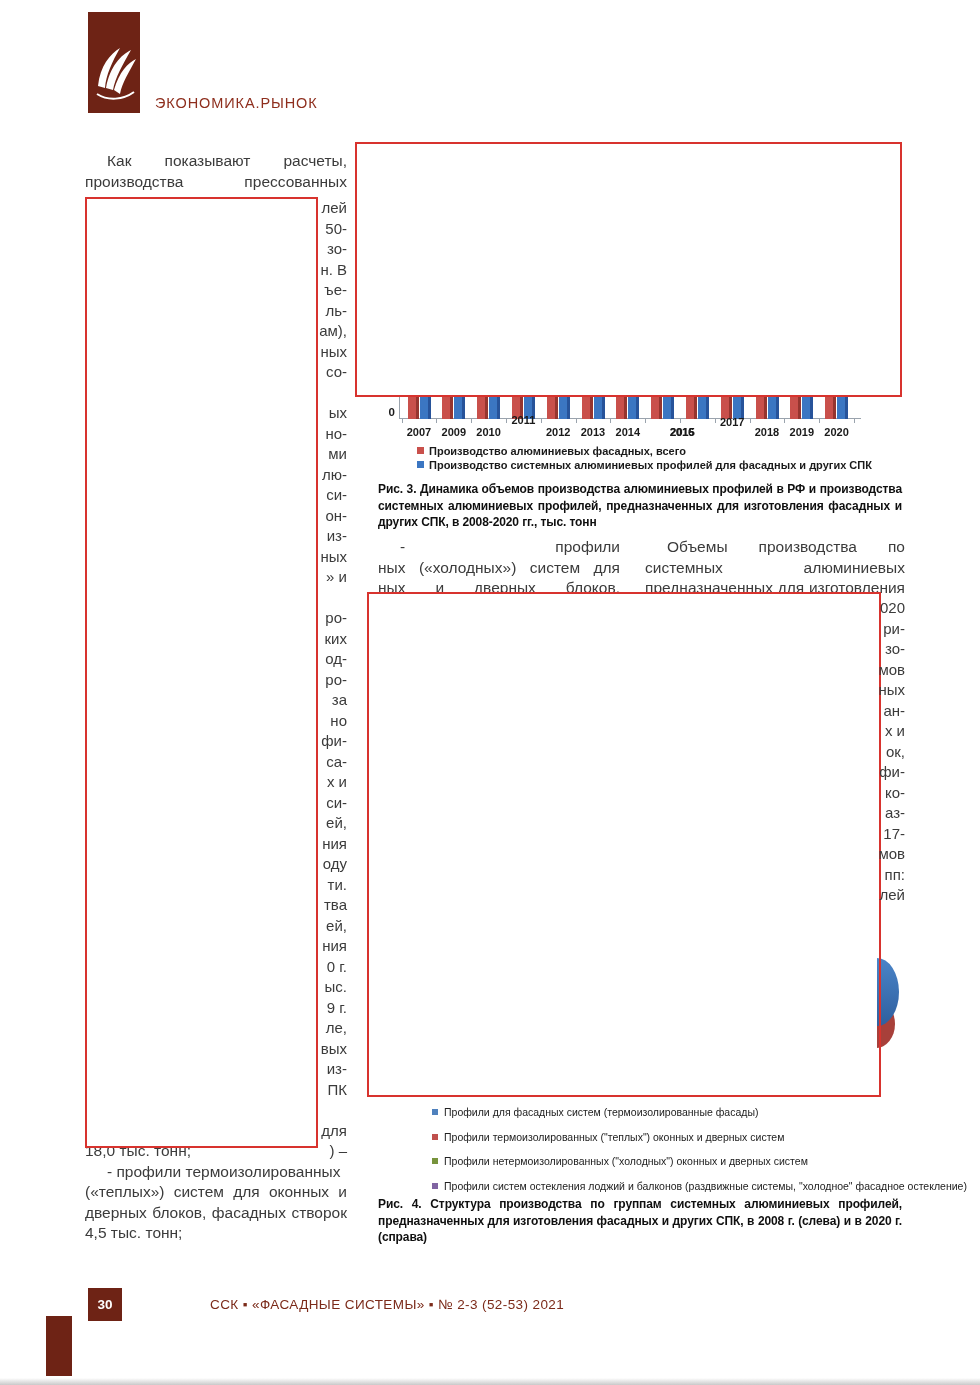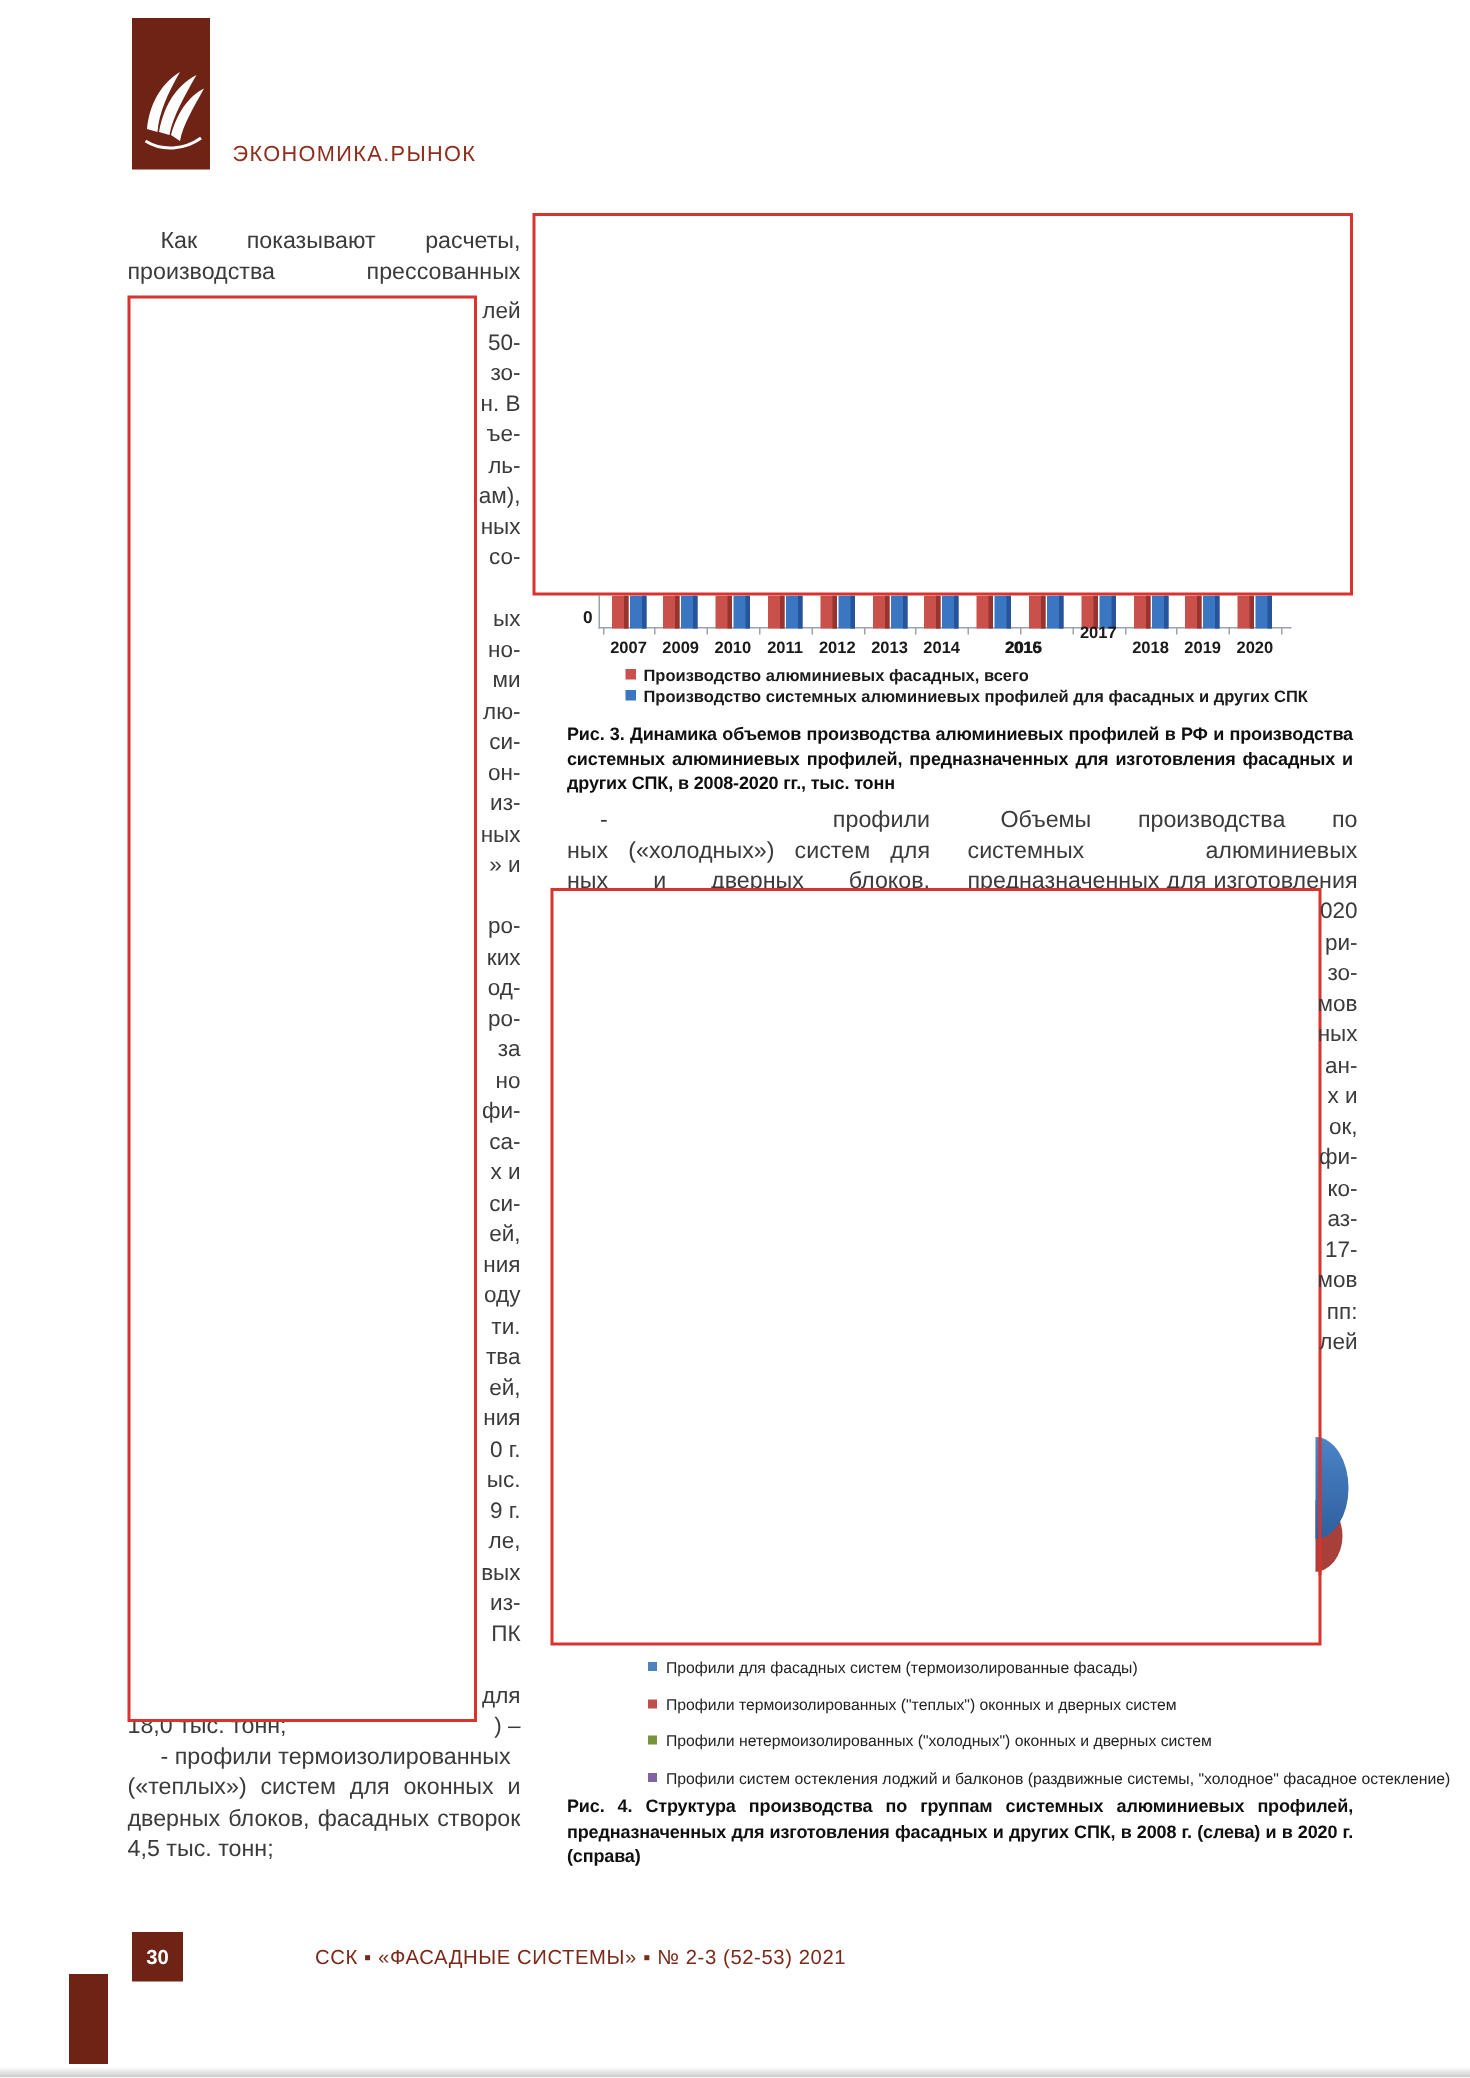--- a/index.html
+++ b/index.html
@@ -135,21 +135,21 @@
       <div class="bar" style="left: 64.5px; top: 255px; width: 11px; height: 22px; background: rgb(59, 118, 194); border-right: 3px solid rgb(39, 83, 154);"></div>
       <div class="yearlbl" style="left: 47px; top: 284px;">2007</div>
       <div class="bar" style="left: 87.3px; top: 255px; width: 11px; height: 22px; background: rgb(201, 80, 75); border-right: 3px solid rgb(150, 53, 47);"></div>
       <div class="bar" style="left: 99.3px; top: 255px; width: 11px; height: 22px; background: rgb(59, 118, 194); border-right: 3px solid rgb(39, 83, 154);"></div>
       <div class="yearlbl" style="left: 81.8px; top: 284px;">2009</div>
       <div class="bar" style="left: 122.1px; top: 255px; width: 11px; height: 22px; background: rgb(201, 80, 75); border-right: 3px solid rgb(150, 53, 47);"></div>
       <div class="bar" style="left: 134.1px; top: 255px; width: 11px; height: 22px; background: rgb(59, 118, 194); border-right: 3px solid rgb(39, 83, 154);"></div>
       <div class="yearlbl" style="left: 116.6px; top: 284px;">2010</div>
       <div class="bar" style="left: 156.9px; top: 255px; width: 11px; height: 22px; background: rgb(201, 80, 75); border-right: 3px solid rgb(150, 53, 47);"></div>
       <div class="bar" style="left: 168.9px; top: 255px; width: 11px; height: 22px; background: rgb(59, 118, 194); border-right: 3px solid rgb(39, 83, 154);"></div>
-      <div class="yearlbl" style="left: 151.4px; top: 284px;">2011</div>
+      <div class="yearlbl" style="left: 151.4px; top: 272px;">2011</div>
       <div class="bar" style="left: 191.7px; top: 255px; width: 11px; height: 22px; background: rgb(201, 80, 75); border-right: 3px solid rgb(150, 53, 47);"></div>
       <div class="bar" style="left: 203.7px; top: 255px; width: 11px; height: 22px; background: rgb(59, 118, 194); border-right: 3px solid rgb(39, 83, 154);"></div>
       <div class="yearlbl" style="left: 186.2px; top: 284px;">2012</div>
       <div class="bar" style="left: 226.5px; top: 255px; width: 11px; height: 22px; background: rgb(201, 80, 75); border-right: 3px solid rgb(150, 53, 47);"></div>
       <div class="bar" style="left: 238.5px; top: 255px; width: 11px; height: 22px; background: rgb(59, 118, 194); border-right: 3px solid rgb(39, 83, 154);"></div>
       <div class="yearlbl" style="left: 221px; top: 284px;">2013</div>
       <div class="bar" style="left: 261.3px; top: 255px; width: 11px; height: 22px; background: rgb(201, 80, 75); border-right: 3px solid rgb(150, 53, 47);"></div>
       <div class="bar" style="left: 273.3px; top: 255px; width: 11px; height: 22px; background: rgb(59, 118, 194); border-right: 3px solid rgb(39, 83, 154);"></div>
       <div class="yearlbl" style="left: 255.8px; top: 284px;">2014</div>
       <div class="bar" style="left: 296.1px; top: 255px; width: 11px; height: 22px; background: rgb(201, 80, 75); border-right: 3px solid rgb(150, 53, 47);"></div>

